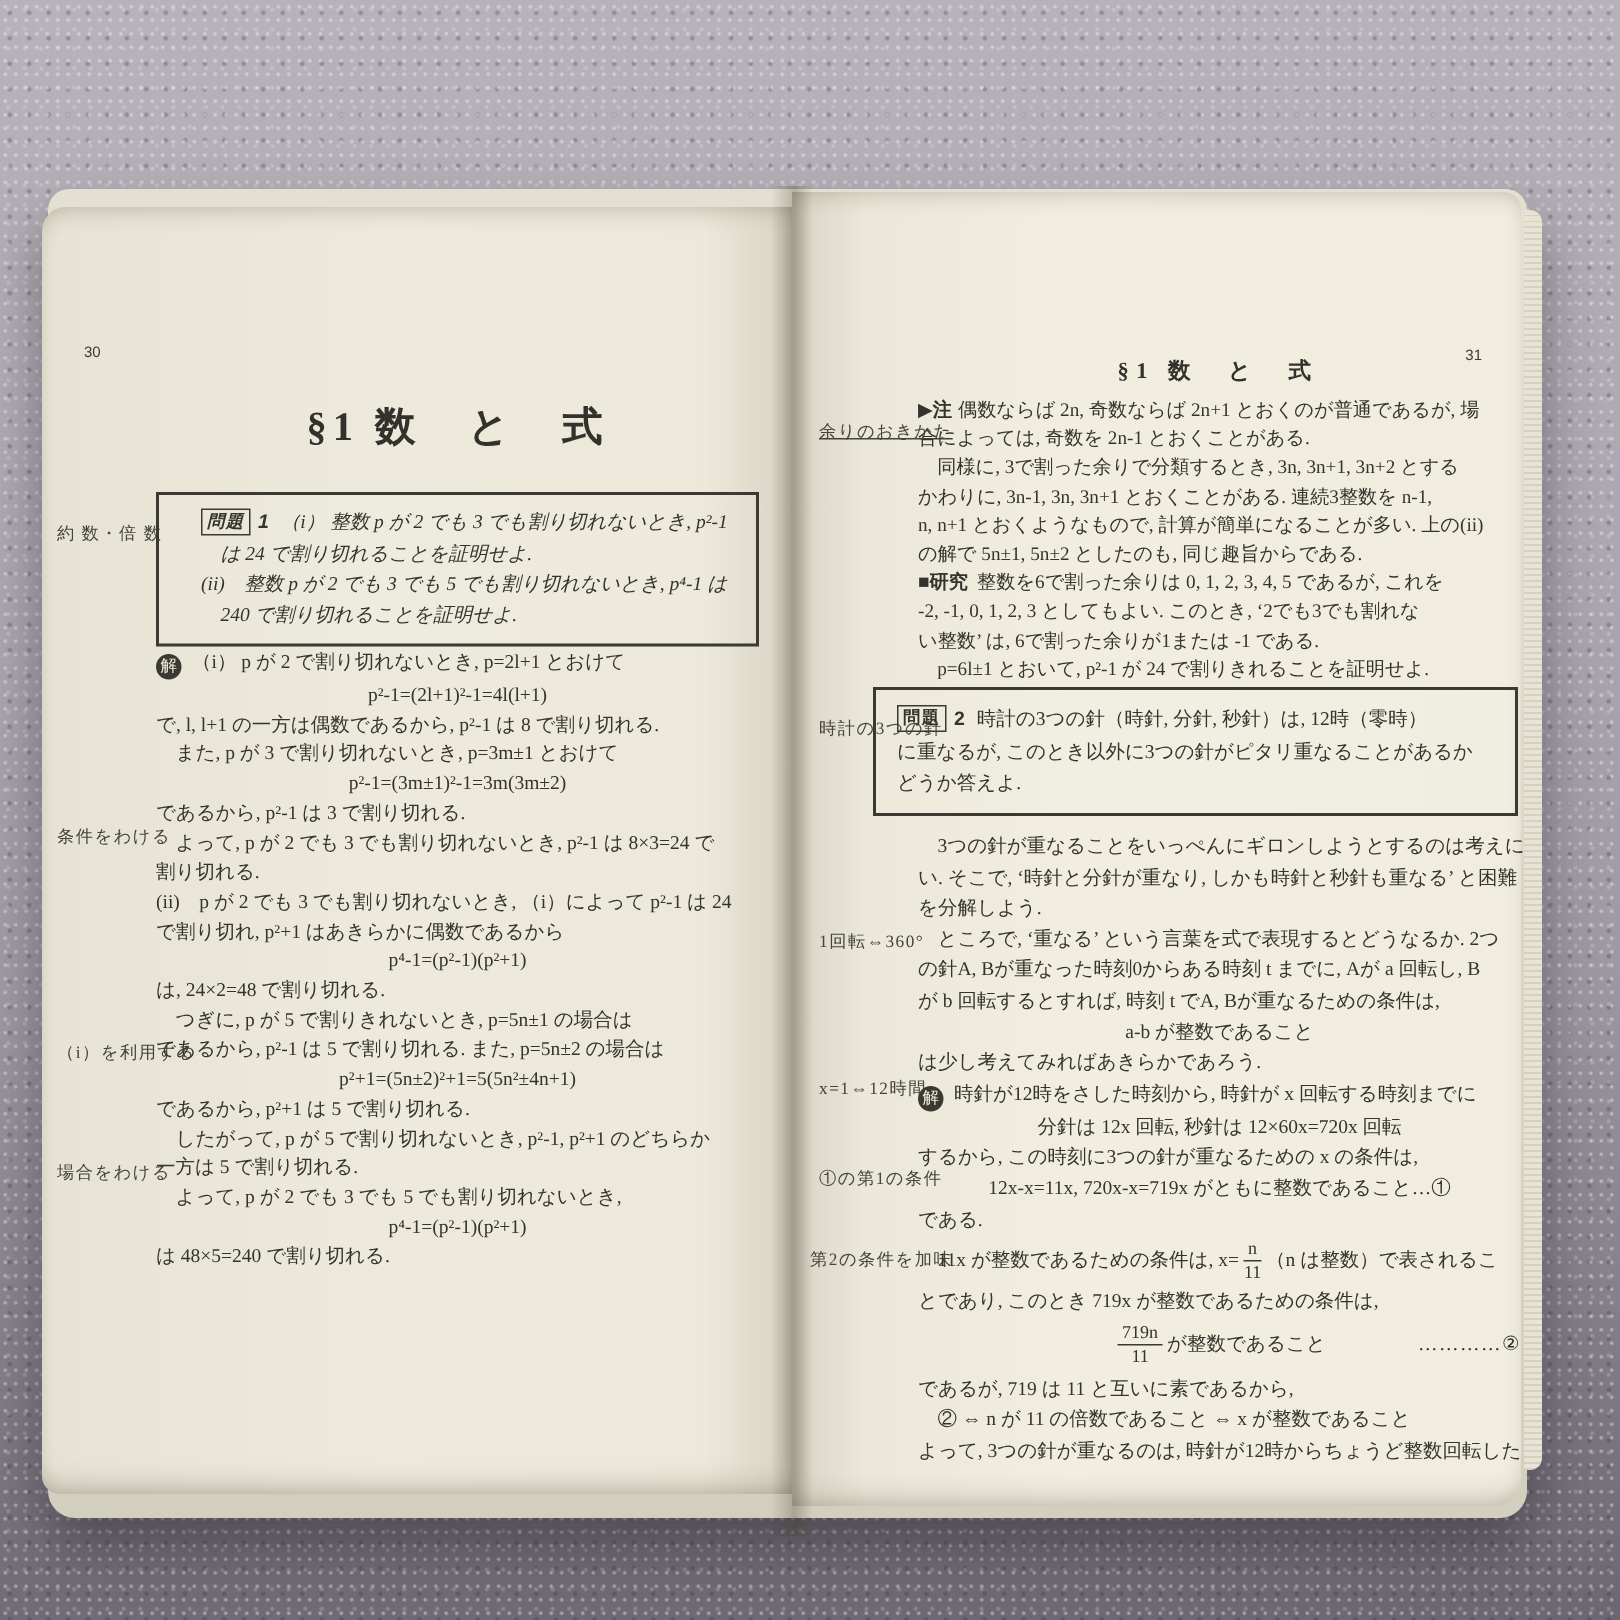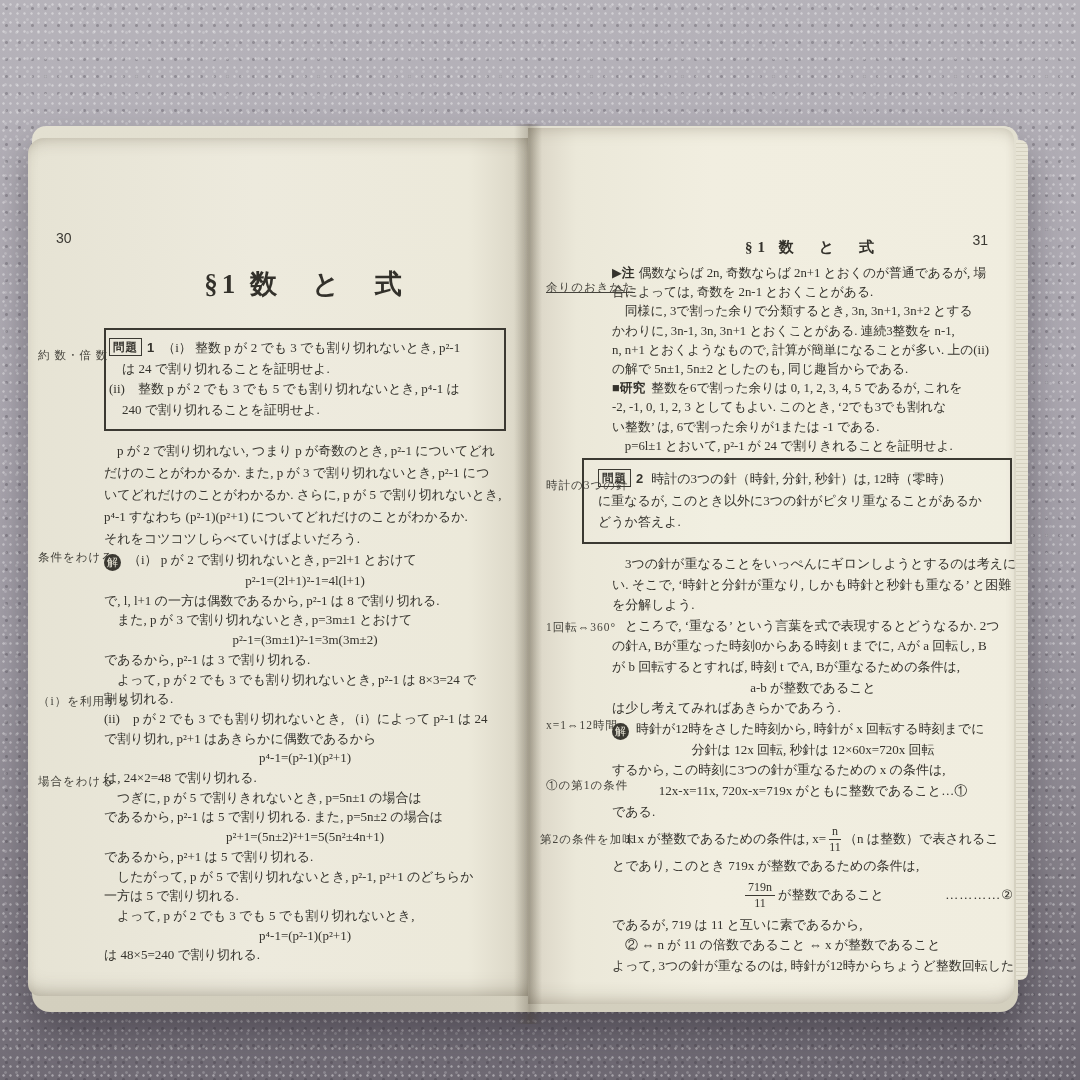--- a/index.html
+++ b/index.html
@@ -42,37 +42,37 @@
   .gutter{
     position:absolute;left:486px;top:0;width:28px;height:100%;
     background:linear-gradient(to right,rgba(70,60,45,0),rgba(70,60,45,.22) 45%,rgba(70,60,45,.30) 55%,rgba(70,60,45,0));
     pointer-events:none;
   }
   .page-stack{
     position:absolute;right:-8px;top:16px;width:12px;height:840px;
     border-radius:0 8px 8px 0;
     background:repeating-linear-gradient(to bottom,#e7e4d5 0 3px,#d5d1c0 3px 4px);
   }
-  .pageno{font-family:"Liberation Sans",sans-serif;font-size:14px;color:#3b3933;}
+  .pageno{font-family:"Liberation Sans",sans-serif;font-size:10px;color:#3b3933;}
   .pageno-left{position:absolute;left:28px;top:92px;}
   .pageno-right{position:absolute;right:26px;top:104px;}
   .title-left{
     position:absolute;left:76px;top:128px;width:402px;text-align:center;
     font-size:27px;font-weight:bold;letter-spacing:4px;color:#33312b;
   }
   .header-right{
     position:absolute;left:84px;top:110px;width:400px;text-align:center;
     font-size:15px;font-weight:bold;letter-spacing:5px;color:#33312b;
   }
   .mlabel{position:absolute;font-size:11.5px;color:#45433c;white-space:nowrap;letter-spacing:1px;}
   .ln{white-space:nowrap;}
   .c{text-align:center;}
   .i1{padding-left:13px;}
   .pbox{border:2px solid #3b3932;font-size:13px;background:rgba(255,255,255,.06);}
-  .pbox-left{padding:8px 10px 9px 3px;line-height:20.5px;}
+  .pbox-left{padding:8px 10px 9px 28px;line-height:20.5px;font-style:italic;}
   .pbox-right{position:absolute;left:54px;top:330px;width:402px;padding:8px 10px 9px 14px;line-height:21.5px;}
   .badge-problem{
     display:inline-block;border:1.5px solid #3b3932;font-weight:bold;
     font-size:11.5px;line-height:14px;padding:1px 3px;margin-right:5px;vertical-align:1px;letter-spacing:1px;
   }
   .pnum{font-weight:bold;margin-right:8px;font-family:"Liberation Sans",sans-serif;}
   .badge-kai{
     display:inline-flex;width:17px;height:17px;border-radius:50%;
     background:#3b3932;color:#efecdd;font-size:11px;line-height:17px;
     align-items:center;justify-content:center;margin-right:7px;vertical-align:-2px;
@@ -113,27 +113,20 @@
       <div class="content-left">
         <div class="pbox pbox-left">
           <div class="ln">
             <span class="badge-problem">問題</span><span class="pnum">1</span><span>（i） 整数 p が 2 でも 3 でも割り切れないとき, p²-1</span>
           </div>
           <div class="ln i1">は 24 で割り切れることを証明せよ.</div>
           <div class="ln">(ii)　整数 p が 2 でも 3 でも 5 でも割り切れないとき, p⁴-1 は</div>
           <div class="ln i1">240 で割り切れることを証明せよ.</div>
         </div>
 
-        <div class="intro-left">
-          <div class="ln">　p が 2 で割り切れない, つまり p が奇数のとき, p²-1 についてどれ</div>
-          <div class="ln">だけのことがわかるか. また, p が 3 で割り切れないとき, p²-1 につ</div>
-          <div class="ln">いてどれだけのことがわかるか. さらに, p が 5 で割り切れないとき,</div>
-          <div class="ln">p⁴-1 すなわち (p²-1)(p²+1) についてどれだけのことがわかるか.</div>
-          <div class="ln">それをコツコツしらべていけばよいだろう.</div>
-        </div>
 
         <div class="sol-left">
           <div class="ln">
             <span class="badge-kai">解</span><span>（i） p が 2 で割り切れないとき, p=2l+1 とおけて</span>
           </div>
           <div class="ln c">p²-1=(2l+1)²-1=4l(l+1)</div>
           <div class="ln">で, l, l+1 の一方は偶数であるから, p²-1 は 8 で割り切れる.</div>
           <div class="ln">　また, p が 3 で割り切れないとき, p=3m±1 とおけて</div>
           <div class="ln c">p²-1=(3m±1)²-1=3m(3m±2)</div>
           <div class="ln">であるから, p²-1 は 3 で割り切れる.</div>

